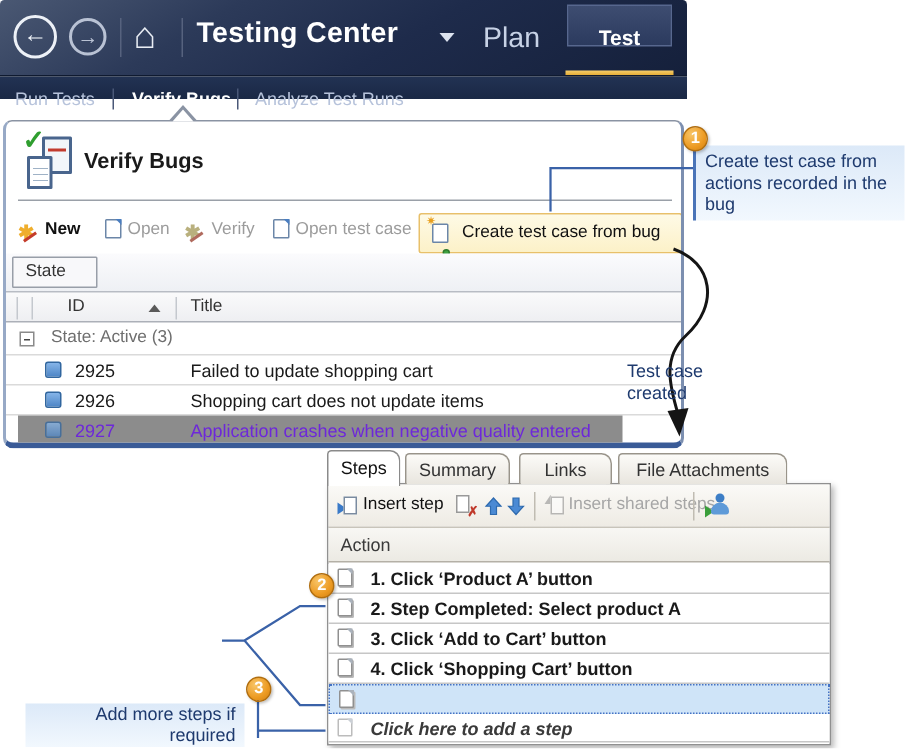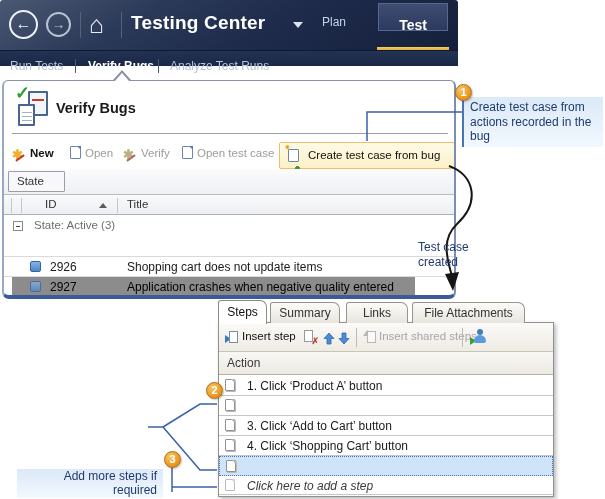--- a/index.html
+++ b/index.html
@@ -16,21 +16,21 @@
   .back-btn { left:9px; top:10px; width:29px; height:29px; border:2.5px solid #EDF1F7;
     color:#EDF1F7; font-size:16px; font-weight:bold; line-height:24px; }
   .fwd-btn { left:46px; top:12px; width:25px; height:25px; border:2px solid #B9C2D4;
     color:#B9C2D4; font-size:14px; font-weight:bold; line-height:21px; }
   .vsep { position:absolute; width:1px; height:26px; top:12px; background:#56627E; }
   .vs1 { left:80px; } .vs2 { left:121px; }
   .home-btn { position:absolute; left:89px; top:7px; color:#E9EDF4; font-size:25px; line-height:34px; }
   .app-title { position:absolute; left:131px; top:12px; color:#fff; font-size:19px; font-weight:bold; letter-spacing:.2px; }
   .dd-caret { position:absolute; left:293px; top:22px; width:0; height:0;
     border-left:5px solid transparent; border-right:5px solid transparent; border-top:6px solid #DCE3EF; }
-  .plan-tab { position:absolute; left:322px; top:15px; color:#C7D2E6; font-size:12px; cursor:default; }
+  .plan-tab { position:absolute; left:322px; top:15px; color:#C7D2E6; font-size:19px; cursor:default; }
   .test-tab { position:absolute; left:378px; top:3px; width:70px; height:28px;
     background:linear-gradient(180deg,#3E4D71 0%,#2B3A5E 100%); border:1px solid #57678E;
     color:#fff; font-size:14px; font-weight:bold; text-align:center; line-height:42px; }
   .orange-bar { position:absolute; left:377px; top:47px; width:72px; height:4px;
     background:linear-gradient(180deg,#F6CE6B,#DFA226); }
 
   .subnav { position:absolute; left:0; top:50px; width:458px; height:16px;
     background:linear-gradient(180deg,#223253 0%,#1A2845 100%); border-top:1px solid #0F1A30; }
   .subnav-item { position:absolute; top:8px; font-size:12px; color:#B7C3DB; cursor:default; }
   .sn1 { left:10px; } .sn2 { left:88px; color:#fff; font-weight:bold; } .sn3 { left:170px; }
@@ -87,21 +87,21 @@
   .minus-box::before { content:""; position:absolute; left:2px; top:4px; width:4px; height:1px; background:#444; }
   .group-label { position:absolute; left:30px; top:3px; font-size:11.5px; color:#6E6E6E; }
 
   .bug-row { position:absolute; left:0; width:452px; height:20px; border-top:1px solid #DADADA; cursor:default; }
   .br1 { top:155px; } .br2 { top:175px; } .br3 { top:195px; height:19px; }
   .sel-bar { position:absolute; left:8px; top:0px; width:403px; height:19px; background:#8C8C8C; }
   .bug-sq { position:absolute; left:26px; top:4px; width:11px; height:11px; border-radius:2px;
     background:linear-gradient(180deg,#85B4E8,#4E86C6); border:1px solid #31669F; }
   .bug-id { position:absolute; left:46px; top:3px; font-size:12px; color:#1A1A1A; }
   .bug-title { position:absolute; left:123px; top:3px; font-size:12px; color:#1A1A1A; }
-  .br3 .bug-id, .br3 .bug-title { color:#000000; }
+  .br3 .bug-id, .br3 .bug-title { color:#6d28d9; }
   .br3 .bug-sq { opacity:.75; }
 
   
   .steps-panel { position:absolute; left:218px; top:300px; width:336px; height:197px; z-index:30; }
   .sp-body { position:absolute; left:0; top:22px; width:336px; height:175px; background:#fff;
     border:1px solid #909090; box-shadow:2px 2px 4px rgba(0,0,0,.28); z-index:1; }
   .tab { position:absolute; font-size:12px; text-align:center; cursor:default; }
   .tab-inactive { top:2px; height:21px; background:linear-gradient(180deg,#FCFBF8,#E8E5DE);
     border:1px solid #99948A; border-bottom:none; border-radius:3px 7px 0 0; color:#333; line-height:20px; z-index:2; }
   .tab-active { left:0; top:0; width:49px; height:24px; background:#fff; border:1px solid #8A8A8A;
@@ -140,21 +140,21 @@
 
   .srow { position:absolute; left:1px; width:334px; height:20px; border-bottom:1px solid #C6C6C6; background:#fff; z-index:2; cursor:default; }
   .sr1 { top:76px; } .sr2 { top:96px; } .sr3 { top:116px; } .sr4 { top:136px; }
   .sr5 { top:156px; background:#CFE4F8; border:1px dotted #4472C4; }
   .sr6 { top:176px; height:19px; }
   .spg { position:absolute; left:6px; top:3px; width:10px; height:12px; background:#fff; border:1px solid #909090; border-radius:1px;
     box-shadow:1px 1px 0 #BBB; }
   .spg::before { content:""; position:absolute; right:-1px; top:-1px; width:0; height:0;
     border-left:4px solid transparent; border-bottom:4px solid transparent; border-top:4px solid #AAB2BC; }
   .sr6 .spg { opacity:.6; box-shadow:none; }
-  .stxt { position:absolute; left:28px; top:3px; font-size:12px; color:#1A1A1A; white-space:nowrap; }
+  .stxt { position:absolute; left:28px; top:3px; font-size:12px; color:#1A1A1A; white-space:nowrap;font-weight:bold; }
   .sr6 .stxt { font-style:italic; color:#3A3A3A; }
 
   
   .overlay-svg { position:absolute; left:0; top:0; width:605px; height:499px; z-index:40; pointer-events:none; }
   .badge { position:absolute; width:17px; height:17px; border-radius:50%; z-index:60;
     background:radial-gradient(circle at 35% 30%, #F8C568, #EC9A22 60%, #D07E10);
     border:1px solid #B06E10; color:#fff; font-size:11px; font-weight:bold; text-align:center; line-height:15px;
     box-shadow:1px 1px 2px rgba(0,0,0,.25); }
   .badge1 { left:455px; top:84px; } .badge2 { left:206px; top:382px; } .badge3 { left:164px; top:451px; }
   .callout { position:absolute; z-index:55; font-size:12px; color:#1E3A6E; line-height:14.5px;
@@ -235,20 +235,25 @@
         <div class="sort-arrow"></div>
         <div class="gh-sep ghs3"></div>
         <div class="gh-title">Title</div>
       </div>
 
       <div class="group-row">
         <div class="minus-box"></div>
         <div class="group-label">State: Active (3)</div>
       </div>
 
+      <div class="bug-row br1">
+        <div class="bug-sq"></div>
+        <div class="bug-id">2925</div>
+        <div class="bug-title">Failed to update shopping cart</div>
+      </div>
       <div class="bug-row br2">
         <div class="bug-sq"></div>
         <div class="bug-id">2926</div>
         <div class="bug-title">Shopping cart does not update items</div>
       </div>
       <div class="bug-row br3">
         <div class="sel-bar"></div>
         <div class="bug-sq"></div>
         <div class="bug-id">2927</div>
         <div class="bug-title">Application crashes when negative quality entered</div>
@@ -309,20 +314,21 @@
     <div class="action-header">
       <div class="action-label">Action</div>
     </div>
 
     <div class="srow sr1">
       <span class="spg"></span>
       <span class="stxt">1. Click ‘Product A’ button</span>
     </div>
     <div class="srow sr2">
       <span class="spg"></span>
+      <span class="stxt">2. Step Completed: Select product A</span>
     </div>
     <div class="srow sr3">
       <span class="spg"></span>
       <span class="stxt">3. Click ‘Add to Cart’ button</span>
     </div>
     <div class="srow sr4">
       <span class="spg"></span>
       <span class="stxt">4. Click ‘Shopping Cart’ button</span>
     </div>
     <div class="srow sr5">

